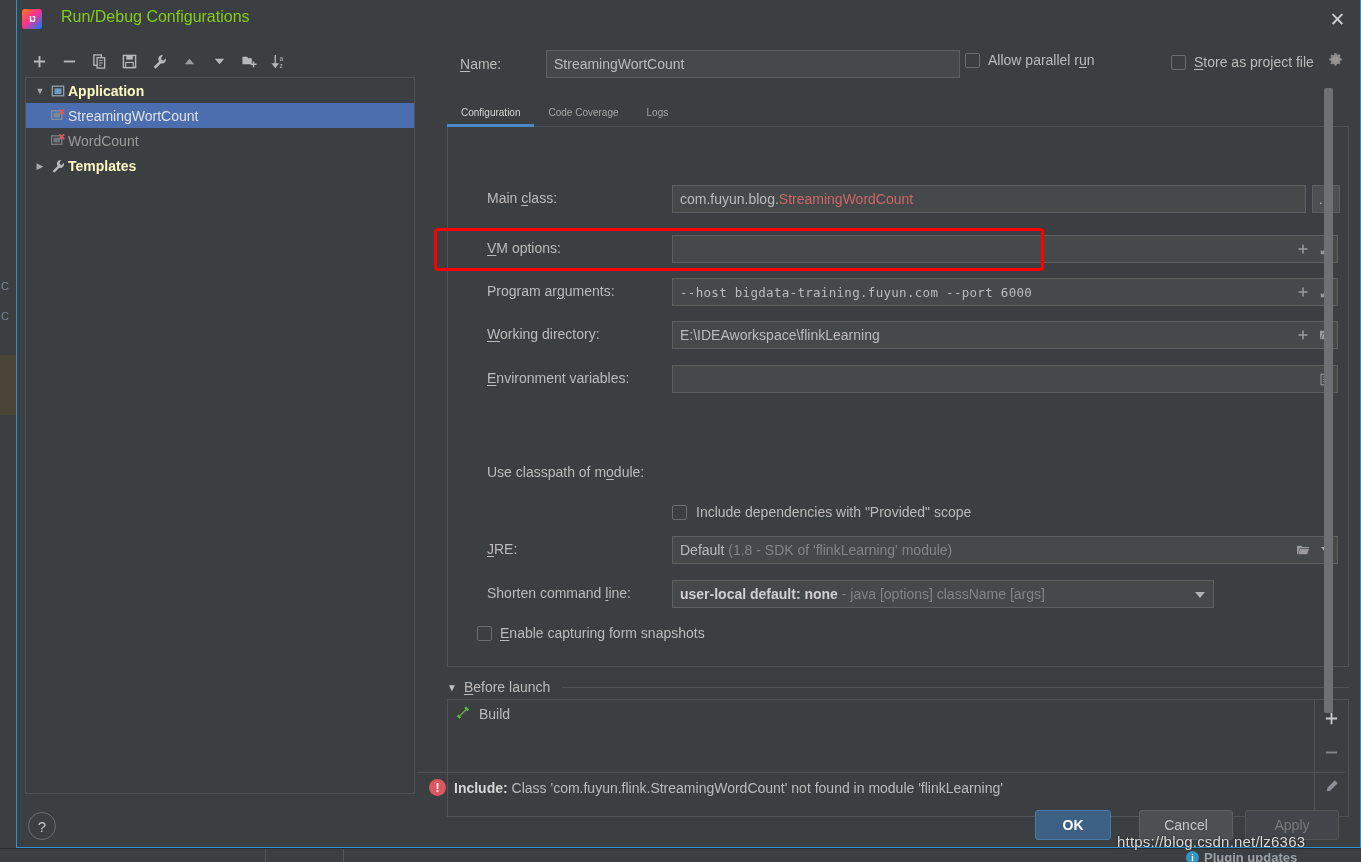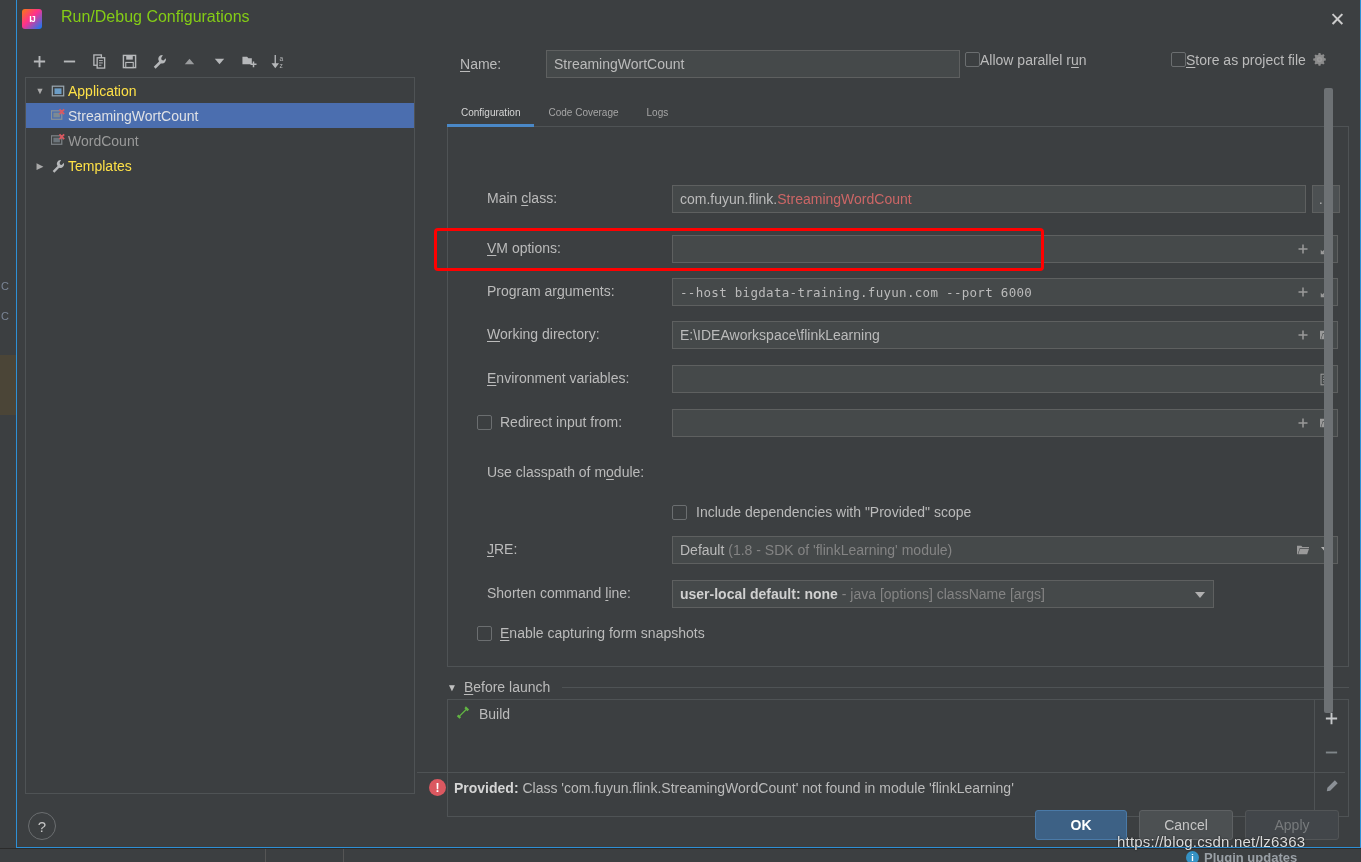--- a/index.html
+++ b/index.html
@@ -85,40 +85,40 @@
     white-space:nowrap;
   }
   .tree-row.selected { background:#4b6eaf; }
   .tree-row.selected .tree-label { color:#dfe1e5; }
   .tree-arrow {
     width:16px; display:flex; align-items:center; justify-content:center;
     color:#a9a9a9; font-size:9px;
   }
   .tree-icon { width:20px; display:flex; align-items:center; justify-content:center; position:relative;}
   .tree-label { color:#bbbbbb; }
-  .tree-label.bold { font-weight:normal; color:#fde047; }
+  .tree-label.bold { font-weight:bold; color:#fef9c3; }
   .tree-label.dim { color:#9a9a9a; }
   .indent-1 { padding-left:22px; }
 
   
   .right { position:absolute; left:414px; top:39px; width:930px; height:760px; }
 
   .name-row { position:absolute; left:29px; top:11px; width:890px; height:30px; }
   .lbl { color:#bbbbbb; font-size:14px; }
   .mn { text-decoration: underline; text-underline-offset:2px;}
   .name-label { position:absolute; left:0px; top:6px; }
   .name-input {
     position:absolute; left:86px; top:0px;
     width: 414px; height: 28px;
     background:#45494a; border:1px solid #5e6060;
     color:#bbbbbb; font-size:14px;
     padding: 0 7px; outline:none;
     font-family:"Liberation Sans", sans-serif;
   }
-  .cb-row { position:absolute; top:13px; display:flex; align-items:flex-start; }
+  .cb-row { position:absolute; top:13px; display:flex; align-items:flex-end; gap:8px; }
   .cbx {
     width:15px; height:15px;
     border:1px solid #6b6e70; background:#3c3f41; border-radius:2px;
     display:inline-block; flex:none; cursor:pointer;
   }
   .gear-icon { margin-left:6px; color:#9a9a9a; cursor:pointer; }
 
   
   .tabs {
     position:absolute; left:16px; top:55px; width:902px; height:33px;
@@ -404,21 +404,21 @@
       <div class="tab active">Configuration</div>
       <div class="tab">Code Coverage</div>
       <div class="tab">Logs</div>
     </div>
 
     <div class="form-panel">
 
       <div class="field-row" style="top:58px">
         <span class="field-label">Main <span class="mn">c</span>lass:</span>
         <div class="field-box" style="left:224px; width:634px;">
-          <span>com.fuyun.flink.</span>
+          <span>com.fuyun.blog.</span>
             <span class="red">StreamingWordCount</span>
         </div>
         <div class="dots-btn" style="left:864px;">...</div>
       </div>
 
       <div class="field-row" style="top:108px">
         <span class="field-label"><span class="mn">V</span>M options:</span>
         <div class="field-box" style="left:224px; width:620px;"></div>
         <div class="field-btn" style="left:843px;">
           <svg width="12" height="12" viewBox="0 0 16 16">
@@ -467,36 +467,20 @@
         <span class="field-label"><span class="mn">E</span>nvironment variables:</span>
         <div class="field-box" style="left:224px; width:643px;"></div>
         <div class="field-btn" style="left:866px;">
           <svg width="13" height="13" viewBox="0 0 16 16">
             <rect x="2.5" y="1.5" width="11" height="13" fill="none" stroke="#9a9a9a" stroke-width="1.3"></rect>
             <path d="M5 5h6M5 8h6M5 11h4" stroke="#9a9a9a" stroke-width="1.2"></path>
           </svg>
         </div>
       </div>
 
-      <div class="field-row" style="top:282px">
-        <span class="cbx" style="position:absolute; left:29px; top:6px;"></span>
-        <span class="field-label" style="left:52px;">Redirect input from:</span>
-        <div class="field-box" style="left:224px; width:620px;"></div>
-        <div class="field-btn" style="left:843px;">
-          <svg width="12" height="12" viewBox="0 0 16 16">
-              <path d="M7 2h2v5h5v2H9v5H7V9H2V7h5z" fill="#9a9a9a"></path>
-            </svg>
-        </div>
-        <div class="field-btn" style="left:866px;">
-          <svg width="14" height="12" viewBox="0 0 16 14">
-              <path d="M1 2h5l1.3 1.6H15v1H4.2L1.8 12H1z" fill="#9a9a9a"></path>
-              <path d="M4.6 5.4H15l-2.2 6.6H2.4z" fill="#9a9a9a"></path>
-            </svg>
-        </div>
-      </div>
 
       <div class="field-row" style="top:332px">
         <span class="field-label">Use classpath of m<span class="mn">o</span>dule:</span>
       </div>
 
       <div class="field-row" style="top:372px">
         <span class="cbx" style="position:absolute; left:224px; top:6px;"></span>
         <span class="field-label" style="left:248px;">Include dependencies with "Provided" scope</span>
       </div>
 
@@ -565,24 +549,24 @@
       </div>
     </div>
   </div>
 
   <div class="vscroll" style="left:1306px;">
     <div class="vscroll-thumb"></div>
   </div>
 
   <div class="warning-bar" style="left:400px; width:928px;">
     <span class="warn-icon">!</span>
-    <span class="warn-text"><b>Provided:</b> <span>Class 'com.fuyun.flink.StreamingWordCount' not found in module 'flinkLearning'</span></span>
+    <span class="warn-text"><b>Include:</b> <span>Class 'com.fuyun.flink.StreamingWordCount' not found in module 'flinkLearning'</span></span>
   </div>
 
   <div class="help-btn" style="left:11px;">?</div>
-  <div class="btn primary" style="left:1018px; top:810px; width:92px;">OK</div>
+  <div class="btn primary" style="left:1018px; top:810px; width:76px;">OK</div>
   <div class="btn" style="left:1122px; top:810px; width:94px;">Cancel</div>
   <div class="btn disabled" style="left:1228px; top:810px; width:94px;">Apply</div>
 
   <div class="highlight-box" style="left:417px; top:228px; width:610px; height:43px;"></div>
 </div>
 
 <div class="watermark">https://blog.csdn.net/lz6363</div>
 
 </body></html>

